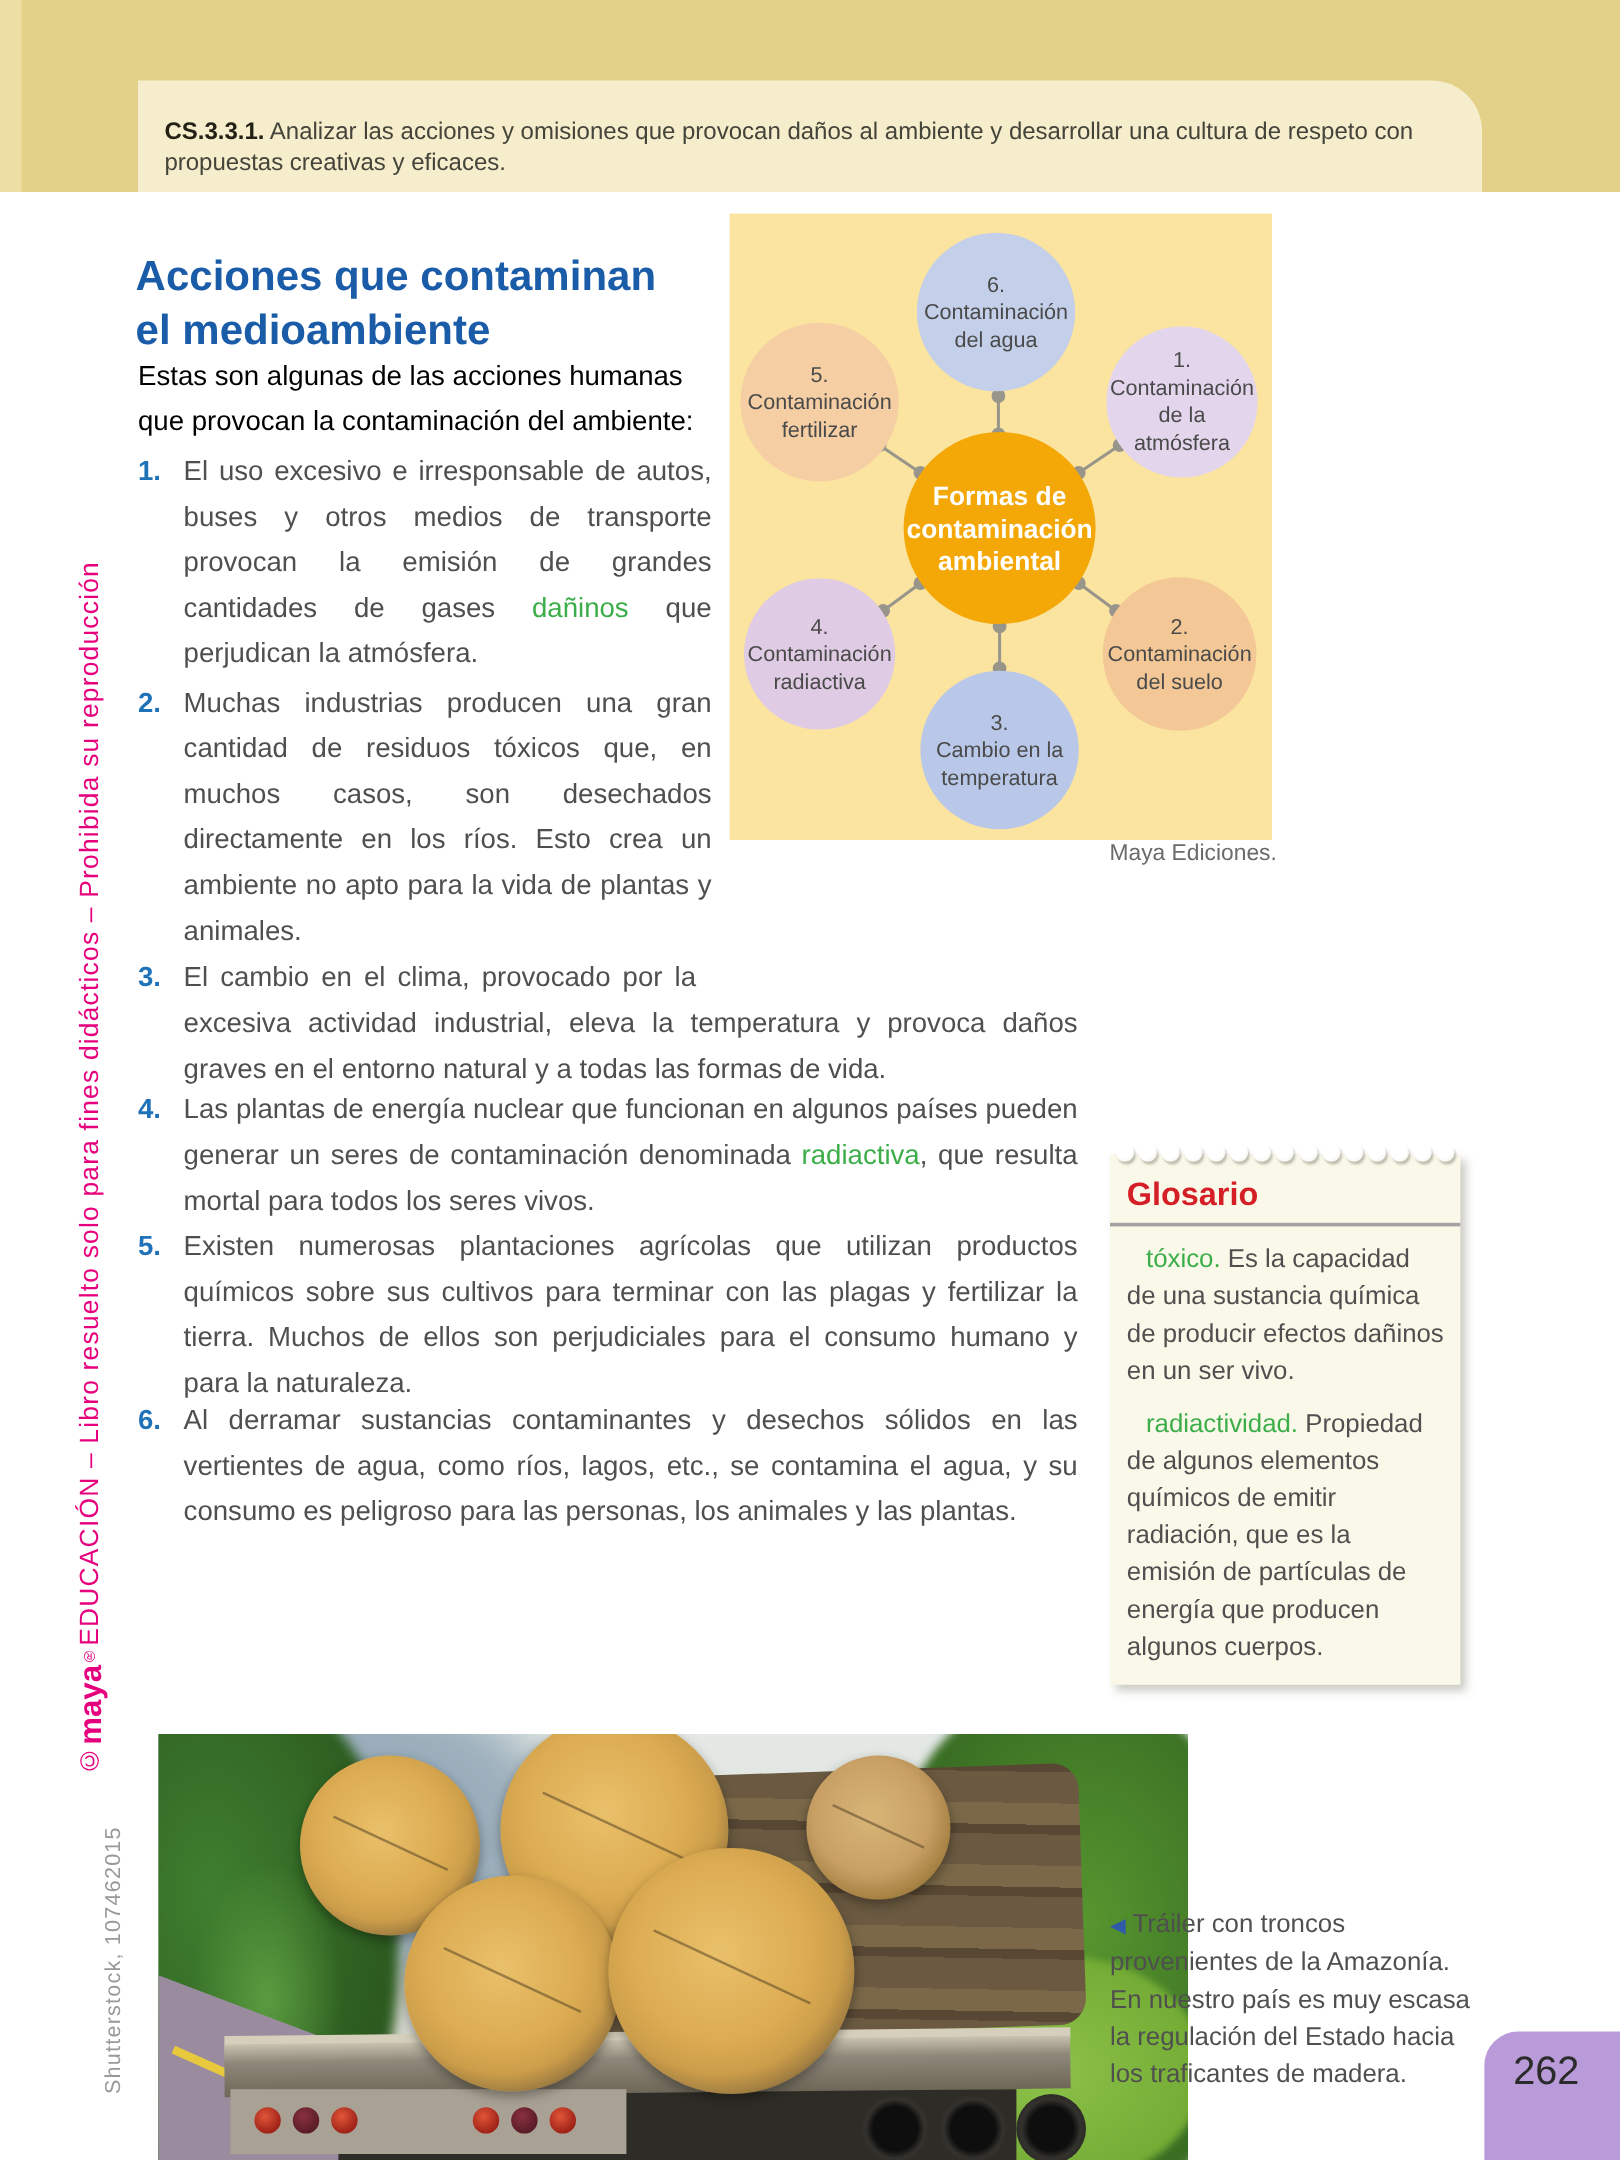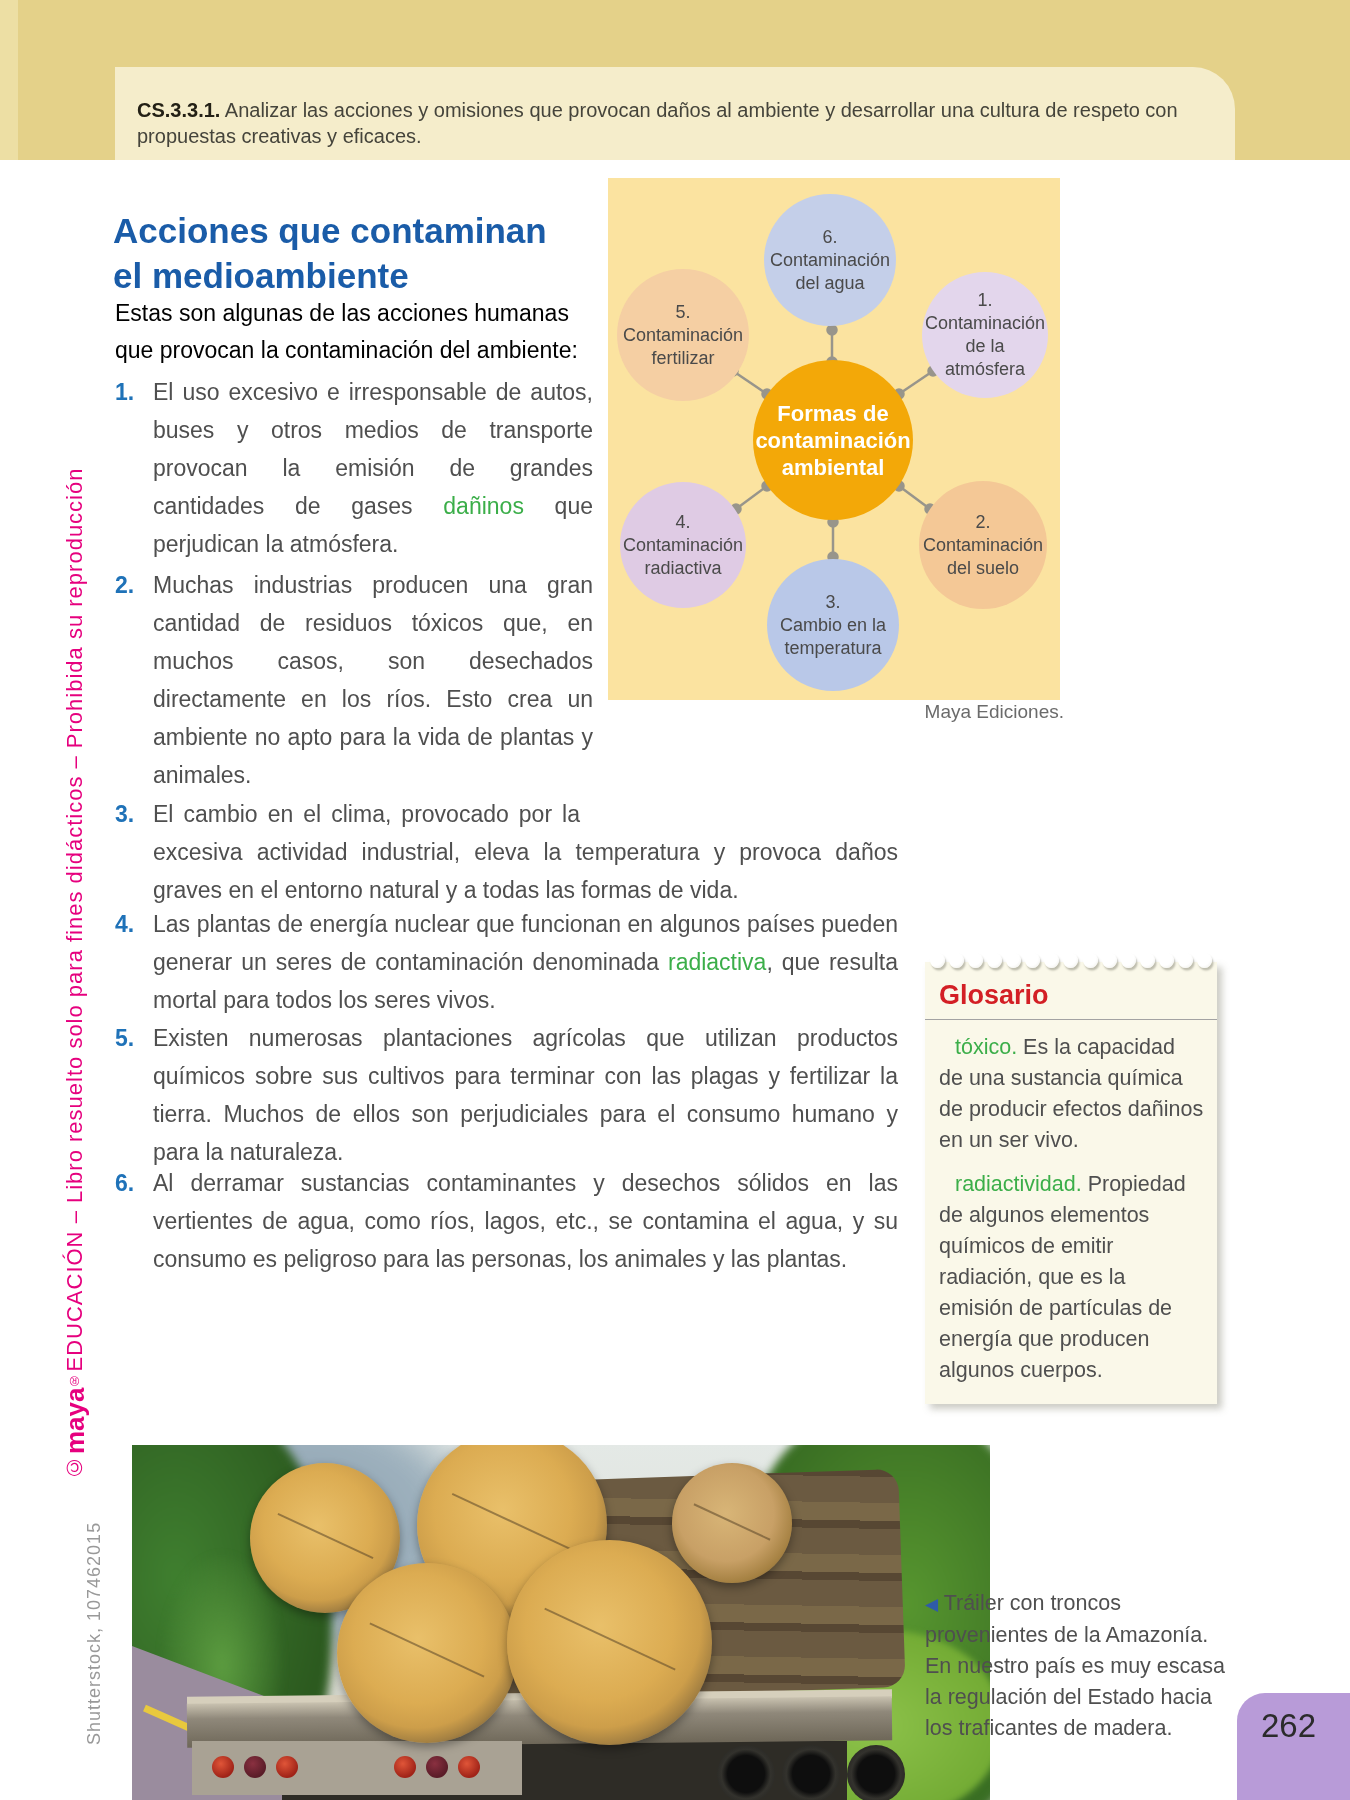--- a/index.html
+++ b/index.html
@@ -53,21 +53,21 @@
                     font-size:19px; color:#6b6b6b; }
 
   
   .glossary { position:absolute; left:925px; top:962px; width:292px; height:442px; background:#FAF8E9;
               box-shadow:5px 5px 7px rgba(110,110,90,0.35); }
   .holes { position:absolute; top:-9px; left:0; right:0; display:flex; justify-content:space-between; padding:0 5px; }
   .hole { width:15px; height:15px; border-radius:50%;
           background:radial-gradient(circle at 35% 30%, #ffffff 0 55%, #ebebe6);
           box-shadow:1.5px 2.5px 2px rgba(100,100,85,0.4); }
   .glossary h2 { margin:0; padding:18px 0 8px 14px; font-size:27px; color:#D31F25;
-                 border-bottom:1px solid #a3a3a3; }
+                 border-bottom:3px solid #a3a3a3; }
   .gl-body { padding:12px 13px 0 14px; font-size:21.5px; line-height:31px; color:#4f4f4f; }
   .gl-entry { margin:0 0 13px 0; }
   .gl-term { color:#3BAE49;margin-left:16px; }
 
   
   .photo { position:absolute; left:132px; top:1445px; width:858px; height:355px; margin:0;
            overflow:hidden; background:#DDE3DC; }
   .photo > div { position:absolute; }
   .ph-sky { inset:0; background:linear-gradient(180deg,#E4E9E6 0%,#DDE0D8 45%,#CFCFC4 100%); }
   .ph-mountain { left:-30px; top:-25px; width:380px; height:230px;

